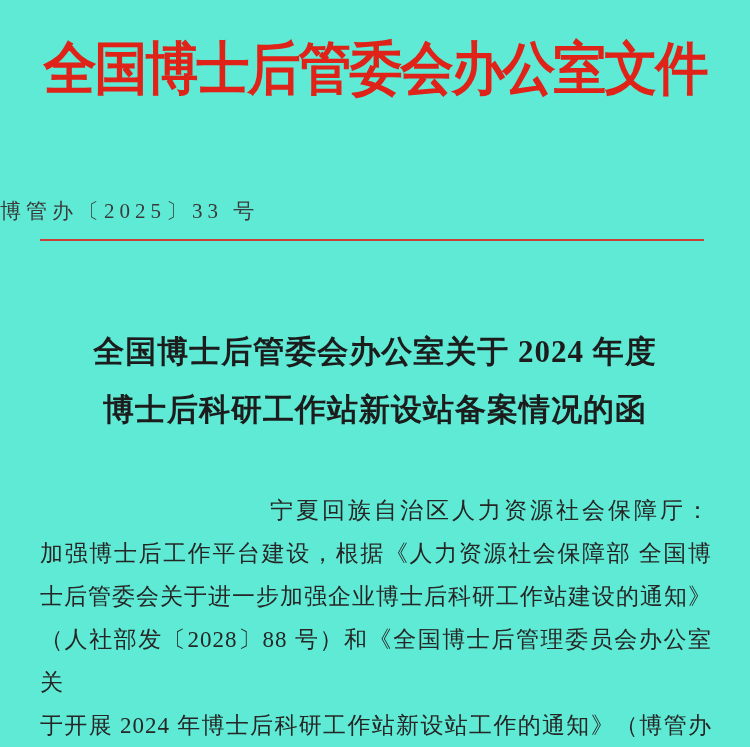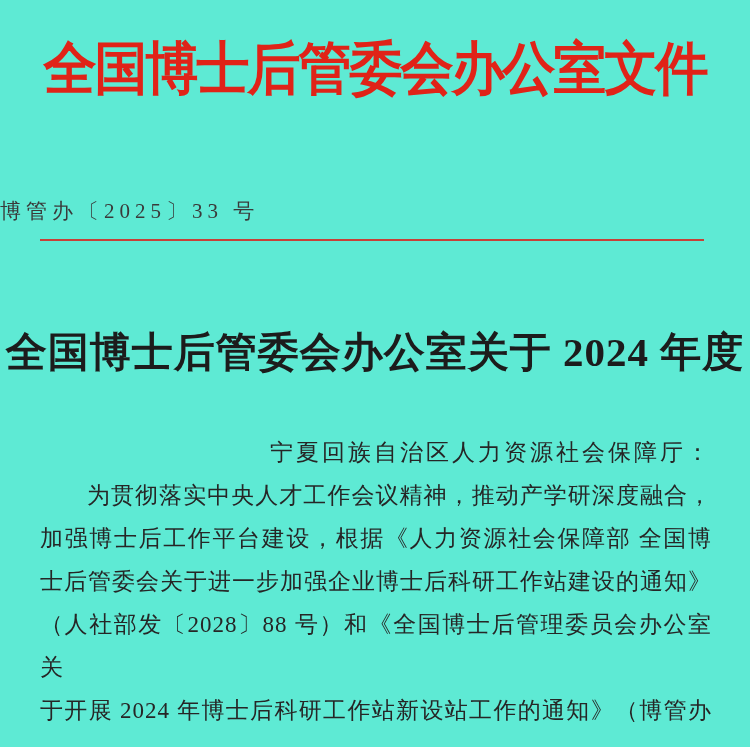--- a/index.html
+++ b/index.html
@@ -43,21 +43,21 @@
     margin: 13px 46px 0 40px;
     height: 2px;
     background: #c84038;
   }
   
   .doc-title {
     margin-top: 82px;
     text-align: center;
     font-weight: bold;
     color: #1c1c1c;
-    font-size: 41px;
+    font-size: 31px;
     line-height: 58px;
     letter-spacing: 1px;
   }
   
   .body-text {
     margin: 50px 38px 0 40px;
     font-size: 23px;
     line-height: 43px;
     color: #262626;
     letter-spacing: 1px;
@@ -79,24 +79,24 @@
 <div class="page">
 
   <div class="org-title">全国博士后管委会办公室文件</div>
 
   <div class="doc-number">博管办〔2025〕33 号</div>
 
   <div class="red-line"></div>
 
   <div class="doc-title">
     <div>全国博士后管委会办公室关于 2024 年度</div>
+    <div>博士后科研工作站新设站备案情况的函</div>
   </div>
 
   <div class="body-text">
     <div class="salutation">宁夏回族自治区人力资源社会保障厅：</div>
-    <div class="jline indent">为贯彻落实中央人才工作会议精神，推动产学研深度融合，</div>
     <div class="jline">加强博士后工作平台建设，根据《人力资源社会保障部 全国博</div>
     <div class="jline">士后管委会关于进一步加强企业博士后科研工作站建设的通知》</div>
     <div class="jline">（人社部发〔2028〕88 号）和《全国博士后管理委员会办公室关</div>
     <div class="jline">于开展 2024 年博士后科研工作站新设站工作的通知》（博管办</div>
   </div>
 
 </div>
 
 </body></html>

